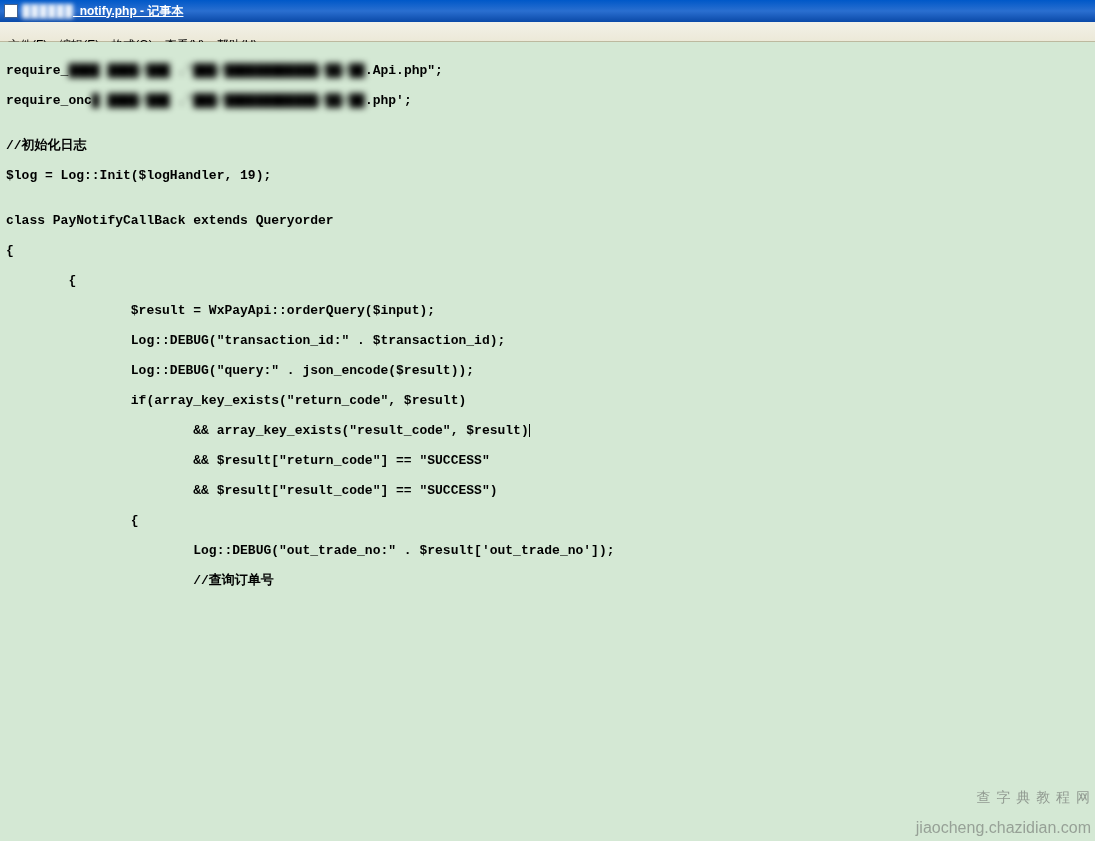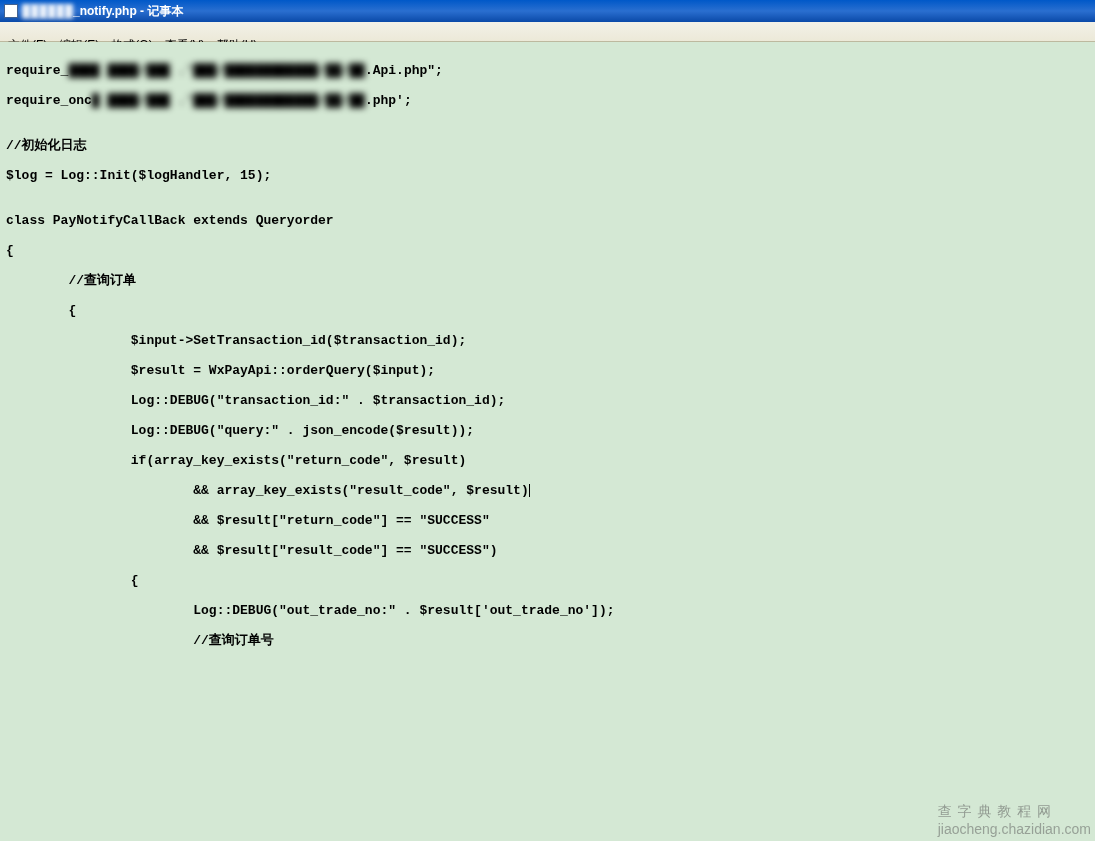--- a/index.html
+++ b/index.html
@@ -22,21 +22,21 @@
       font-weight: bold;
     }
     .titlebar .icon {
       width: 14px;
       height: 14px;
       background: #fff;
       margin-right: 4px;
       border: 1px solid #406090;
       display: inline-block;
     }
-    .titlebar .title-text { font-size: 12px; }
+    .titlebar .title-text { font-size: 12px; text-decoration: underline; }
     .titlebar .blur {
       color: transparent;
       text-shadow: 0 0 4px rgba(255,255,255,0.9);
     }
     .menubar {
       background: linear-gradient(to bottom, #f2f1e8 0%, #ece9d8 100%);
       border-bottom: 1px solid #bdb99f;
       height: 20px;
       display: flex;
       align-items: center;
@@ -69,28 +69,30 @@
     .editor .blur {
       filter: blur(3px);
       display: inline;
     }
     .watermark {
       position: absolute;
       bottom: 4px;
       right: 4px;
       color: rgba(90,90,90,0.55);
       font-family: "Microsoft YaHei", sans-serif;
+      text-align: right;
       font-size: 14px;
       letter-spacing: 1px;
     }
     .watermark .sub {
-      font-size: 14px;
+      font-size: 16px;
       letter-spacing: 0;
       display: block;
       color: rgba(90,90,90,0.5);
+      margin-top: 12px;
     }
     .cursor-caret {
       display: inline-block;
       width: 1px;
       height: 13px;
       background: #000;
       vertical-align: middle;
     }
   </style>
 </head>
@@ -107,27 +109,25 @@
   <span class="menu-item">格式(O)</span>
   <span class="menu-item">查看(V)</span>
   <span class="menu-item">帮助(H)</span>
 </div>
 
 <div class="editor">
 <div class="line"><span>require_</span><span class="blur">████ ████/███ .'███/████████████/██/██</span><span>.Api.php";</span></div>
 <div class="line"><span>require_onc</span><span class="blur">█ ████/███ .'███/████████████/██/██</span><span>.php';</span></div>
 <div class="line"></div>
 <div class="line">//初始化日志</div>
-<div class="line">$log = Log::Init($logHandler, 15);</div>
+<div class="line">$log = Log::Init($logHandler, 19);</div>
 <div class="line"></div>
 <div class="line">class PayNotifyCallBack extends Queryorder</div>
 <div class="line">{</div>
-<div class="line">        //查询订单</div>
 <div class="line">        {</div>
-<div class="line">                $input-&gt;SetTransaction_id($transaction_id);</div>
 <div class="line">                $result = WxPayApi::orderQuery($input);</div>
 <div class="line">                Log::DEBUG("transaction_id:" . $transaction_id);</div>
 <div class="line">                Log::DEBUG("query:" . json_encode($result));</div>
 <div class="line">                if(array_key_exists("return_code", $result)</div>
 <div class="line"><span>                        &amp;&amp; array_key_exists("result_code", $result)</span><span class="cursor-caret"></span></div>
 <div class="line">                        &amp;&amp; $result["return_code"] == "SUCCESS"</div>
 <div class="line">                        &amp;&amp; $result["result_code"] == "SUCCESS")</div>
 <div class="line">                {</div>
 <div class="line">                        Log::DEBUG("out_trade_no:" . $result['out_trade_no']);</div>
 <div class="line">                        //查询订单号</div>

